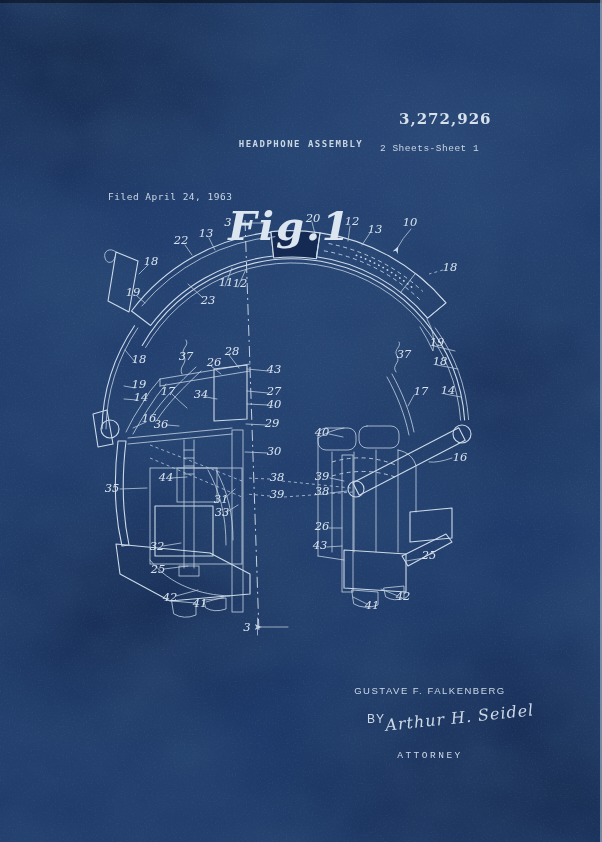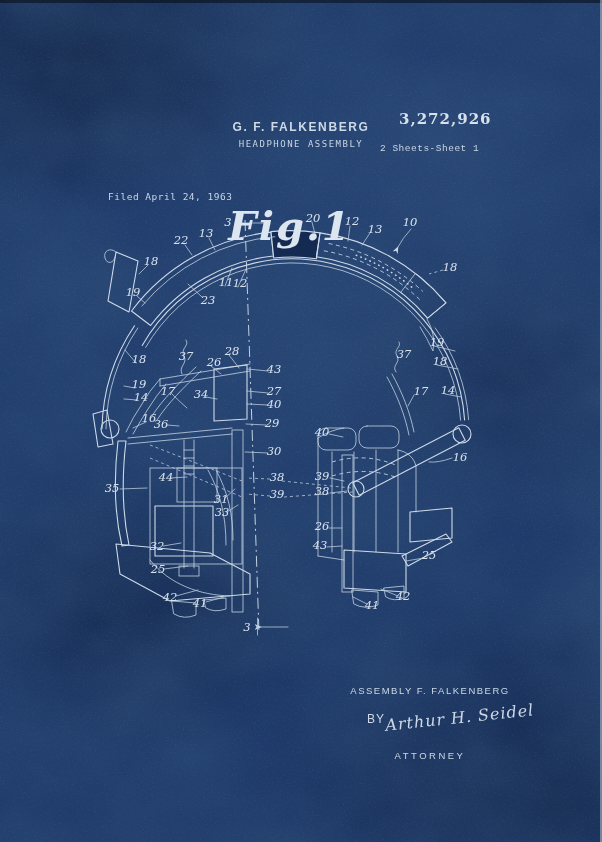--- a/index.html
+++ b/index.html
@@ -12,29 +12,29 @@
       radial-gradient(ellipse 520px 420px at 48% 38%, rgba(110,150,200,.10), transparent 70%),
       radial-gradient(ellipse 240px 170px at 72% 16%, rgba(120,155,205,.10), transparent 70%),
       radial-gradient(ellipse 300px 210px at 22% 72%, rgba(6,14,34,.30), transparent 70%),
       radial-gradient(ellipse 260px 200px at 85% 45%, rgba(10,20,44,.25), transparent 70%);
     font-family:"DejaVu Serif", serif;
   }
   .txt{position:absolute;color:#d6e1ec;white-space:nowrap;}
   .h-date{left:108px;top:110px;font-size:16px;font-weight:bold;letter-spacing:.5px;}
   .h-num{left:399px;top:110px;font-size:15px;font-weight:bold;letter-spacing:1px;}
   .h-name{left:151px;width:300px;top:120px;text-align:center;font-family:"Liberation Sans",sans-serif;font-weight:bold;font-size:12px;letter-spacing:1.6px;color:#ccd9e6;}
-  .h-title{left:151px;width:300px;top:139px;text-align:center;font-family:"DejaVu Sans Mono",monospace;font-weight:normal;font-size:9px;letter-spacing:1.5px;color:#c9d6e4;}
+  .h-title{left:151px;width:300px;top:139px;text-align:center;font-family:"DejaVu Sans Mono",monospace;font-weight:bold;font-size:9px;letter-spacing:1.5px;color:#c9d6e4;}
   .h-filed{left:108px;top:155px;font-family:"DejaVu Sans Mono",monospace;font-size:9.5px;letter-spacing:.5px;color:#c9d6e4;margin-top:36px;}
   .h-sheets{left:380px;top:143px;font-family:Liberation Mono, monospace;font-size:9.5px;letter-spacing:.5px;color:#c9d6e4;}
   .fig-caption{left:0;width:580px;top:178px;text-align:center;font-size:40px;font-style:italic;font-weight:bold;color:#dce6f0;letter-spacing:2px;margin-top:24px;}
   .f-inventor{left:330px;width:200px;top:672px;text-align:center;font-family:"Liberation Sans",sans-serif;font-size:9.5px;letter-spacing:2.5px;color:#ccd9e6;}
   .f-name{left:305px;width:250px;top:685px;text-align:center;font-family:"Liberation Sans",sans-serif;font-size:9.5px;letter-spacing:1.5px;color:#ccd9e6;}
   .f-by{left:367px;top:712px;font-family:"Liberation Sans",sans-serif;font-size:12px;letter-spacing:1px;color:#ccd9e6;}
   .f-sig{left:385px;top:708px;font-size:16px;font-style:italic;transform:rotate(-6deg);color:#cdd9e7;letter-spacing:1px;}
-  .f-attorney{left:330px;width:200px;top:750px;text-align:center;font-family:Liberation Sans, sans-serif;font-size:9.5px;letter-spacing:2.5px;color:#ccd9e6;}
+  .f-attorney{left:330px;width:200px;top:750px;text-align:center;font-family:Liberation Mono, monospace;font-size:9.5px;letter-spacing:2.5px;color:#ccd9e6;}
   .edge-top{position:absolute;left:0;top:0;width:100%;height:3px;background:rgba(0,0,0,.45);}
   .edge-right{position:absolute;right:0;top:0;width:2px;height:100%;background:rgba(225,232,240,.45);}
   svg.drawing{position:absolute;left:0;top:0;}
   .sln{stroke:#ccdae8;stroke-width:1.1;fill:none;stroke-linecap:round;stroke-linejoin:round;}
   .sln2{stroke:#c4d3e2;stroke-width:.8;fill:none;stroke-linecap:round;}
   .dsh{stroke:#c4d3e2;stroke-width:.9;fill:none;stroke-dasharray:4 3.5;}
   .dot{stroke:#c9d7e5;stroke-width:1.6;fill:none;stroke-dasharray:.4 4.5;stroke-linecap:round;}
   .ldr{stroke:#b9c9db;stroke-width:.8;fill:none;stroke-linecap:round;}
   .ldrd{stroke:#b9c9db;stroke-width:.8;fill:none;stroke-dasharray:3 3;}
   .cld{stroke:#c4d2e2;stroke-width:1;fill:none;stroke-dasharray:11 4 2 4;}
@@ -213,27 +213,26 @@
         <text x="322" y="492" class="ref">38</text>
         <text x="322" y="527" class="ref">26</text>
         <text x="320" y="546" class="ref">43</text>
         <text x="429" y="556" class="ref">25</text>
         <text x="403" y="597" class="ref">42</text>
         <text x="372" y="606" class="ref">41</text>
         <text x="247" y="628" class="ref">3</text>
       </g>
   </svg>
 
-  <div class="txt h-name">G. F. FALKENBERG</div>
   <div class="txt h-num">3,272,926</div>
   <div class="txt h-title">HEADPHONE ASSEMBLY</div>
   <div class="txt h-filed">Filed April 24, 1963</div>
   <div class="txt h-sheets">2 Sheets-Sheet 1</div>
   <div class="txt fig-caption">Fig.1</div>
 
-  <div class="txt f-name">ASSEMBLY F. FALKENBERG</div>
+  <div class="txt f-name">GUSTAVE F. FALKENBERG</div>
   <div class="txt f-by">BY</div>
   <div class="txt f-sig">Arthur H. Seidel</div>
   <div class="txt f-attorney">ATTORNEY</div>
 
   <div class="edge-top"></div>
   <div class="edge-right"></div>
 </div>
 
 </body></html>

